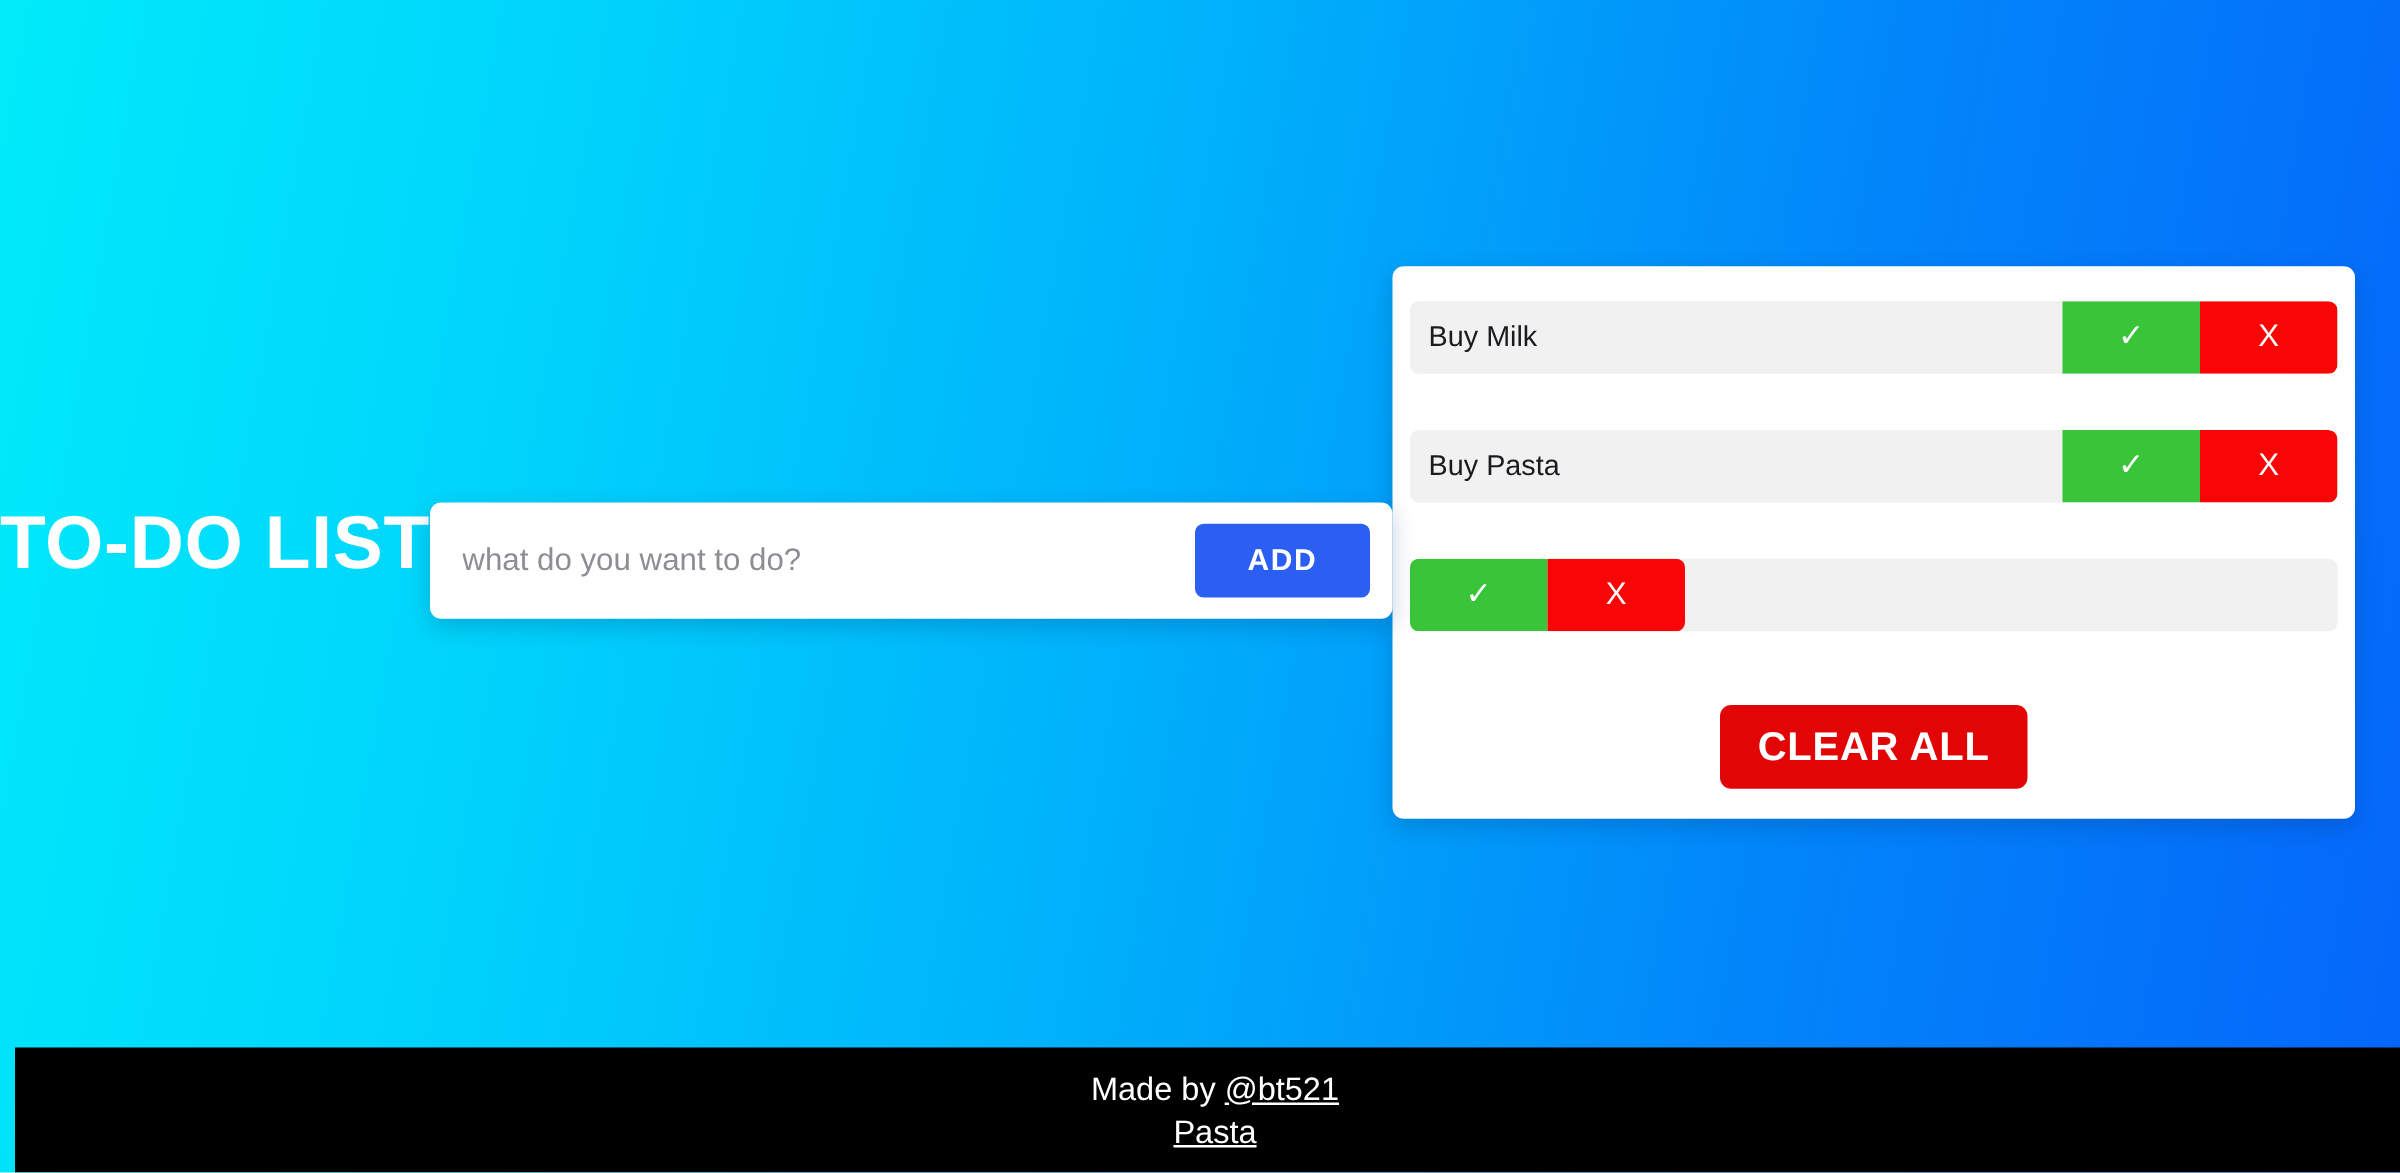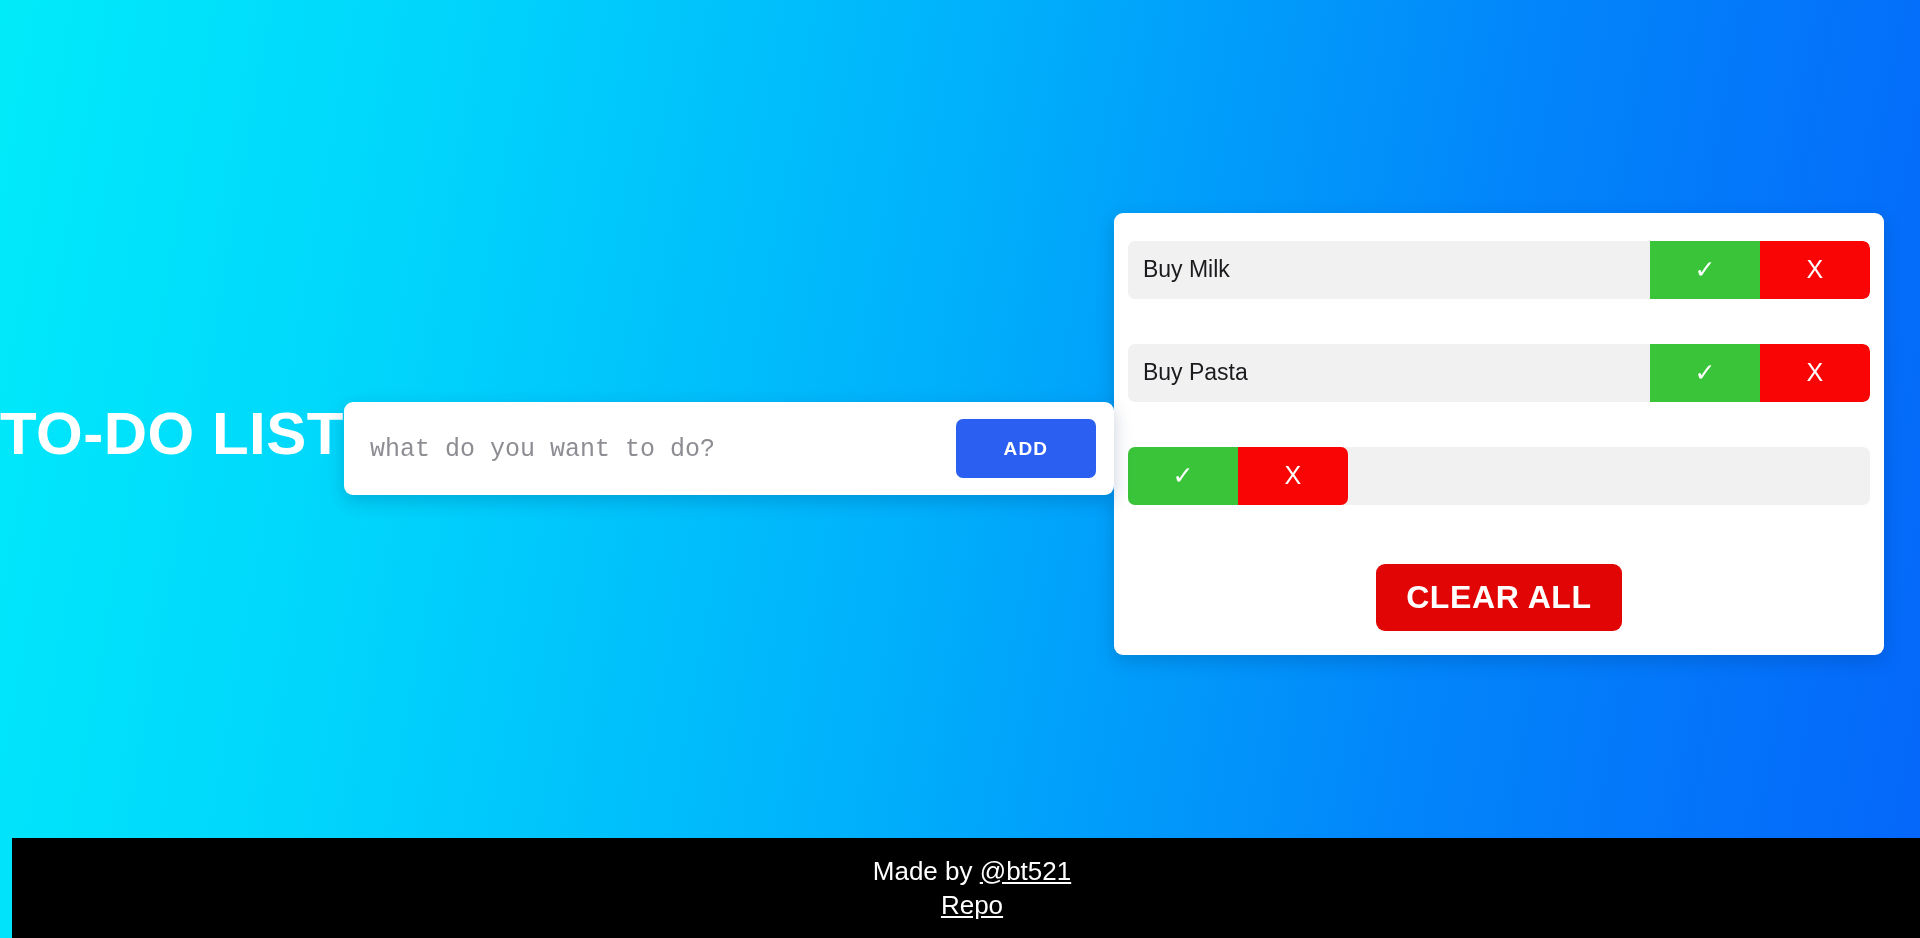--- a/index.html
+++ b/index.html
@@ -54,41 +54,41 @@
     padding: 0 18px 0 0;
     position: relative;
   }
 
   .todo-input {
     flex: 1 1 auto;
     height: 60px;
     border: none;
     outline: none;
     background: transparent;
-    font-family: Liberation Mono, monospace;
-    font-size: 29px;
+    font-family: Liberation Sans, sans-serif;
+    font-size: 25px;
     color: #c2410c;
     padding: 0 12px 0 26px;
   }
 
   .todo-input::placeholder {
     color: #8d8d93;
     font-size: 25px;
   }
 
   .add-button {
     flex: 0 0 auto;
     width: 140px;
     height: 59px;
     border: none;
     border-radius: 7px;
     background: #2B5FF2;
     color: #ffffff;
     font-family: "Liberation Sans", sans-serif;
-    font-size: 19px;
+    font-size: 24px;
     font-weight: 700;
     letter-spacing: 1.2px;
     cursor: pointer;
   }
 
   
   .list-card {
     margin-top: 29px;
     padding: 28px 14px 22px 14px;
     display: flex;
@@ -223,15 +223,15 @@
 
   </div>
 
 </div>
 
 <div class="footer">
   <div class="footer-line">
     <span>Made by </span><a href="#">@bt521</a>
   </div>
   <div class="footer-line">
-    <a href="#">Repo</a>
+    <a href="#">Pasta</a>
   </div>
 </div>
 
 </body></html>

